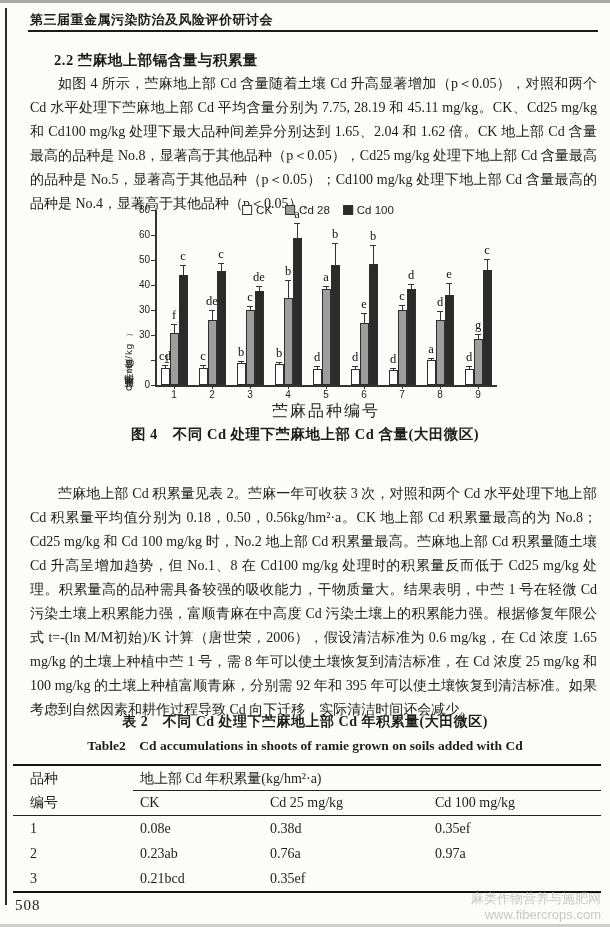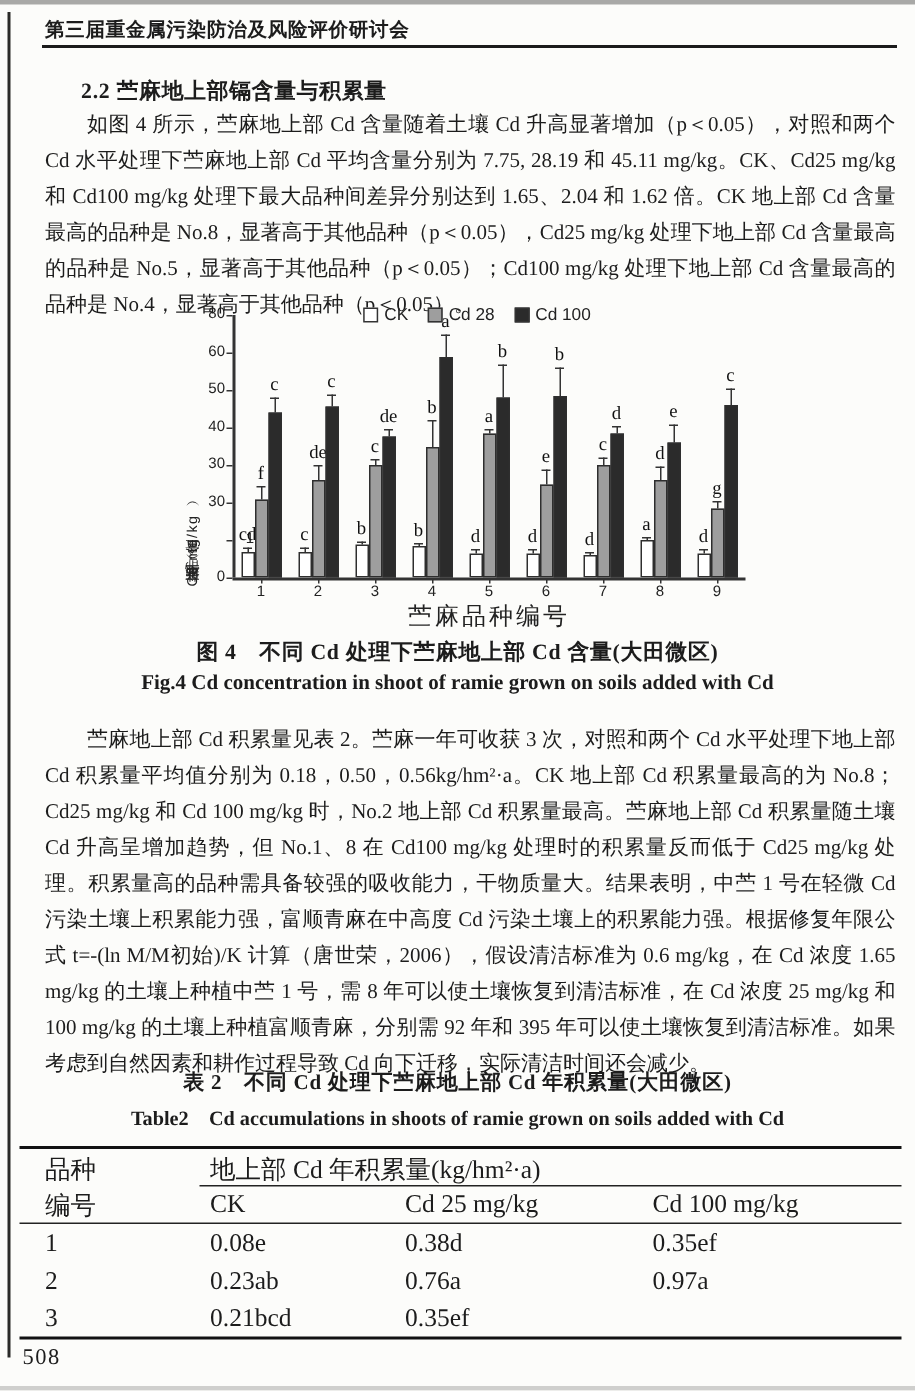--- a/index.html
+++ b/index.html
@@ -36,21 +36,21 @@
   .x-title{position:absolute;left:27px;top:199px;width:342px;text-align:center;font-size:16px;color:#222;letter-spacing:2px;}
 
   .caption{position:absolute;left:0;width:610px;text-align:center;font-weight:bold;}
   #cap-cn{top:425px;font-size:14.5px;letter-spacing:.5px;}
   #cap-en{top:448px;font-size:14px;}
 
   #tbl-title-cn{top:713px;font-size:14px;letter-spacing:.5px;}
   #tbl-title-en{top:737px;font-size:13.5px;}
 
   
-  .tbl{position:absolute;left:13px;top:764px;width:588px;border-top:2.5px solid #121212;font-size:17px;}
+  .tbl{position:absolute;left:13px;top:764px;width:588px;border-top:2.5px solid #121212;font-size:14px;}
   .trow{display:flex;align-items:center;}
   .c1{width:110px;padding-left:17px;box-sizing:border-box;}
   .c2{width:130px;padding-left:17px;box-sizing:border-box;}
   .c3{width:165px;padding-left:17px;box-sizing:border-box;}
   .c4{flex:1;padding-left:17px;box-sizing:border-box;}
   .hrow1{height:22px;padding-top:2px;}
   .span-underline{margin-left:120px;border-bottom:1.5px solid #222;height:0;}
   .hrow2{height:24px;border-bottom:1.5px solid #222;}
   .drow{height:25px;}
   .tbl-bottom{border-top:2.5px solid #121212;height:0;}
@@ -231,21 +231,20 @@
         <div class="errcap" style="left: 347px; top: 131.75px; width: 6px;"></div>
         <div class="sig-letter" style="left: 338px; top: 115.75px;">g</div>
         <div class="bar" style="left: 354.5px; top: 68px; width: 9px; height: 115px; background: rgb(43, 43, 43);"></div>
         <div class="errline" style="left: 358.5px; top: 56.75px; height: 11.25px;"></div>
         <div class="errcap" style="left: 356px; top: 56.75px; width: 6px;"></div>
         <div class="sig-letter" style="left: 347px; top: 40.75px;">c</div>
       </div>
   </div>
 
   <div class="caption" id="cap-cn">图 4　不同 Cd 处理下苎麻地上部 Cd 含量(大田微区)</div>
-  <div class="caption" id="cap-en">Fig.4 Cd concentration in shoot of ramie grown on soils added with Cd</div>
 
   <p class="para" id="p2">苎麻地上部 Cd 积累量见表 2。苎麻一年可收获 3 次，对照和两个 Cd 水平处理下地上部 Cd 积累量平均值分别为 0.18，0.50，0.56kg/hm²·a。CK 地上部 Cd 积累量最高的为 No.8；Cd25 mg/kg 和 Cd 100 mg/kg 时，No.2 地上部 Cd 积累量最高。苎麻地上部 Cd 积累量随土壤 Cd 升高呈增加趋势，但 No.1、8 在 Cd100 mg/kg 处理时的积累量反而低于 Cd25 mg/kg 处理。积累量高的品种需具备较强的吸收能力，干物质量大。结果表明，中苎 1 号在轻微 Cd 污染土壤上积累能力强，富顺青麻在中高度 Cd 污染土壤上的积累能力强。根据修复年限公式 t=-(ln M/M初始)/K 计算（唐世荣，2006），假设清洁标准为 0.6 mg/kg，在 Cd 浓度 1.65 mg/kg 的土壤上种植中苎 1 号，需 8 年可以使土壤恢复到清洁标准，在 Cd 浓度 25 mg/kg 和 100 mg/kg 的土壤上种植富顺青麻，分别需 92 年和 395 年可以使土壤恢复到清洁标准。如果考虑到自然因素和耕作过程导致 Cd 向下迁移，实际清洁时间还会减少。</p>
 
   <div class="caption" id="tbl-title-cn">表 2　不同 Cd 处理下苎麻地上部 Cd 年积累量(大田微区)</div>
   <div class="caption" id="tbl-title-en">Table2　Cd accumulations in shoots of ramie grown on soils added with Cd</div>
 
   <div class="tbl">
     <div class="trow hrow1">
       <div class="c1">品种</div>
       <div class="c4">地上部 Cd 年积累量(kg/hm²·a)</div>
@@ -271,15 +270,19 @@
     </div>
     <div class="trow drow">
       <div class="c1">3</div>
       <div class="c2">0.21bcd</div>
       <div class="c4">0.35ef</div>
     </div>
     <div class="tbl-bottom"></div>
   </div>
 
   <div class="page-num">508</div>
+  <div class="watermark">
+    <div>麻类作物营养与施肥网</div>
+    <div>www.fibercrops.com</div>
+  </div>
 
   <div class="edge-bottom"></div>
 </div>
 
 </body></html>

